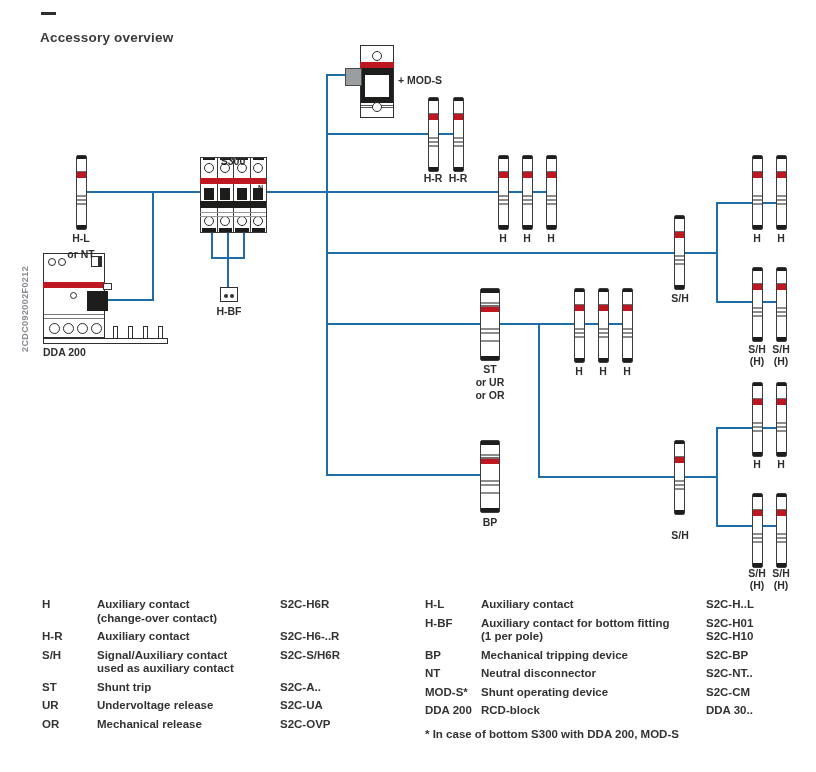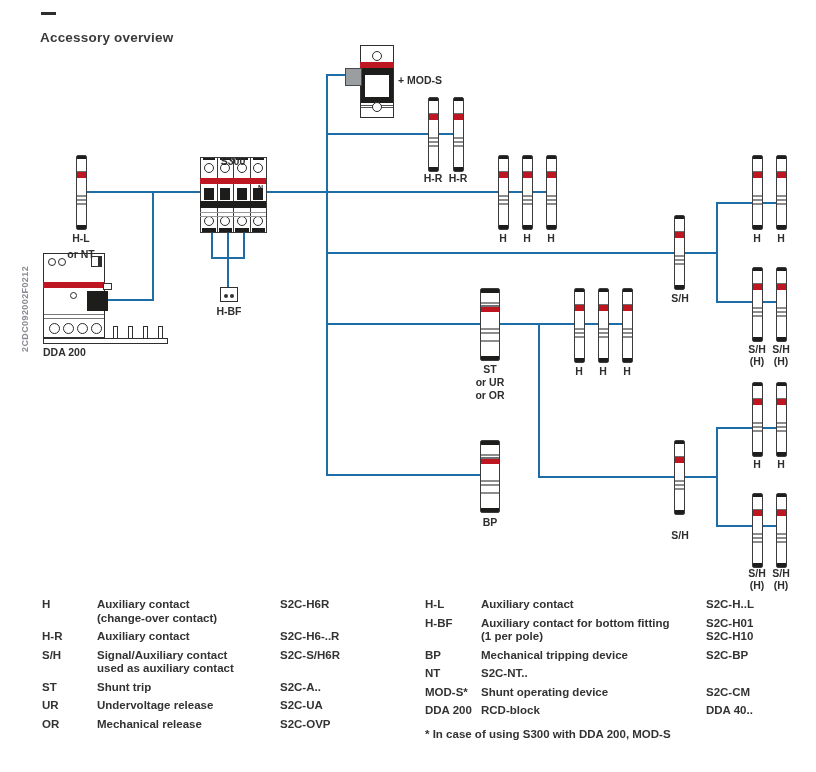--- a/index.html
+++ b/index.html
@@ -337,40 +337,43 @@
         <div>
             <div>Mechanical tripping device</div>
           </div>
         <div>
             <div>S2C-BP</div>
           </div>
       </div>
       <div class="rrow">
         <div>NT</div>
         <div>
+            <div>Neutral disconnector</div>
+          </div>
+        <div>
             <div>S2C-NT..</div>
           </div>
       </div>
       <div class="rrow">
         <div>MOD-S*</div>
         <div>
             <div>Shunt operating device</div>
           </div>
         <div>
             <div>S2C-CM</div>
           </div>
       </div>
       <div class="rrow">
         <div>DDA 200</div>
         <div>
             <div>RCD-block</div>
           </div>
         <div>
-            <div>DDA 40..</div>
+            <div>DDA 30..</div>
           </div>
       </div>
       <div class="fnote">
-        <div>* In case of using S300 with DDA 200, MOD-S</div>
+        <div>* In case of bottom S300 with DDA 200, MOD-S</div>
       </div>
     </div>
   </div>
 
 </div>
 
 </body></html>

